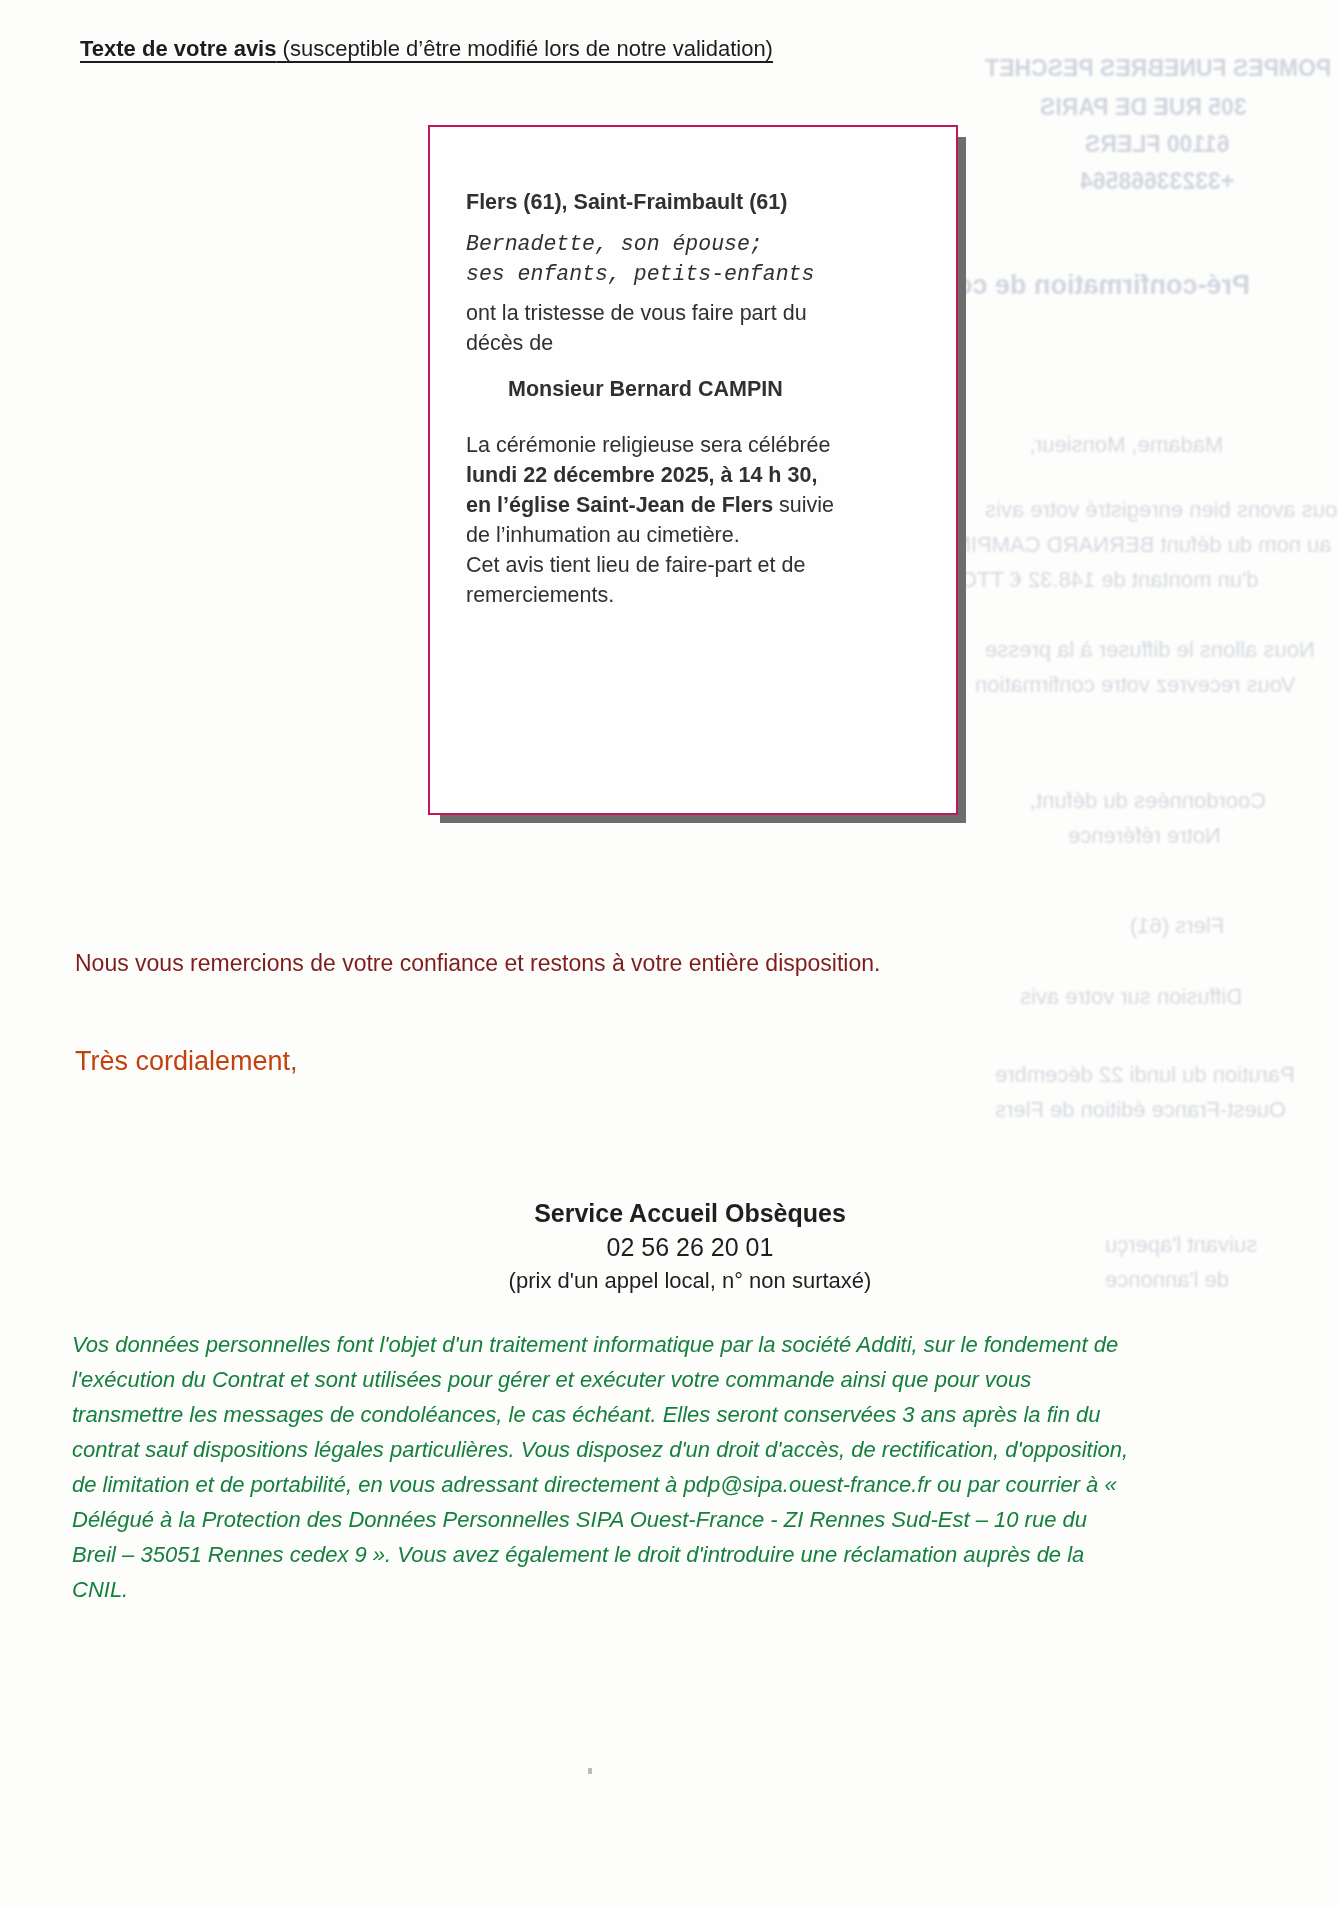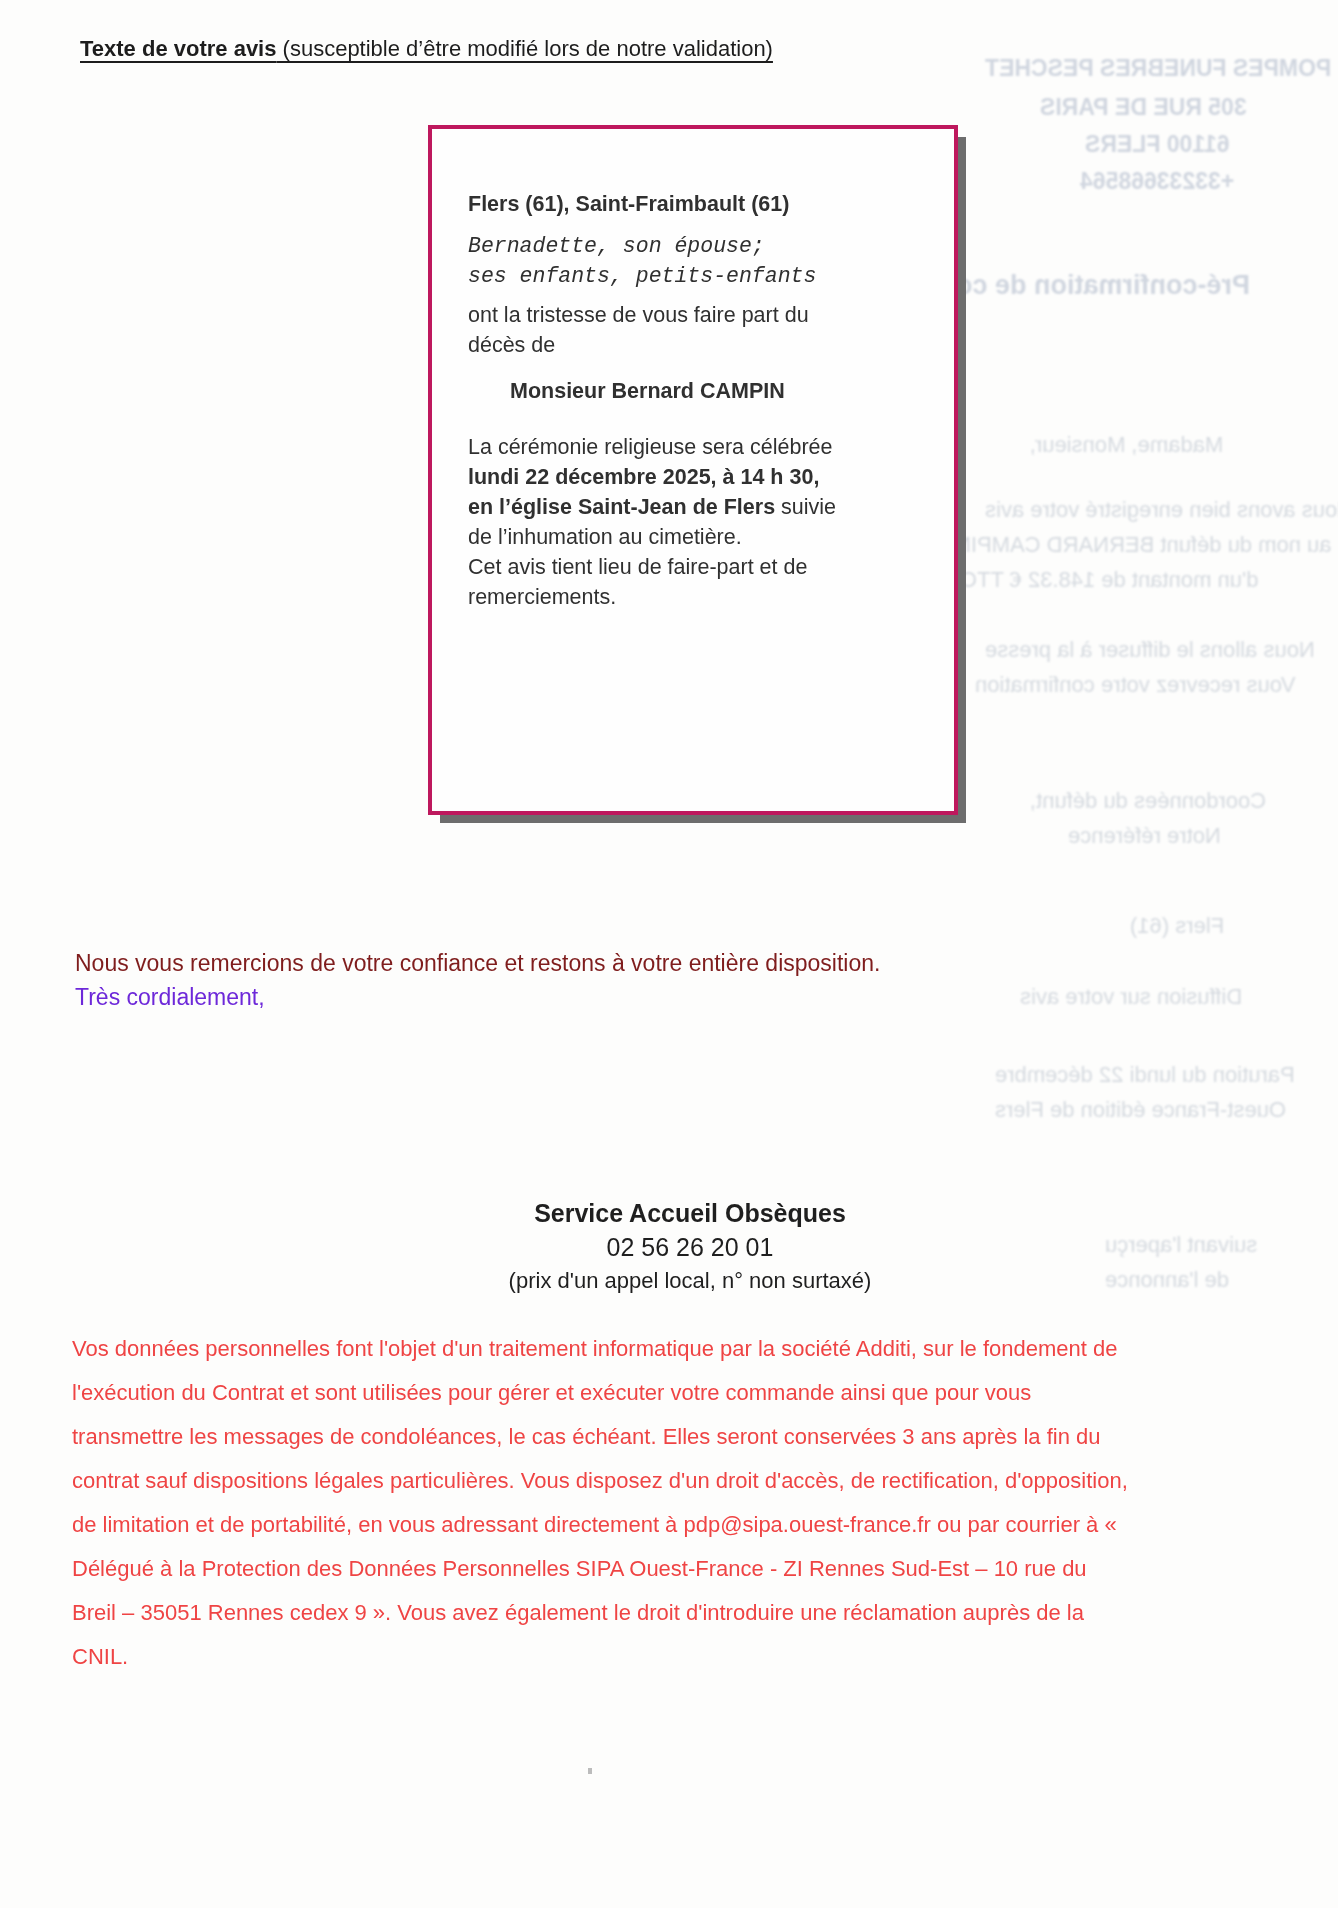--- a/index.html
+++ b/index.html
@@ -25,60 +25,61 @@
     white-space:nowrap;
   }
   .doc-title b{font-weight:bold;}
 
   
   .notice-box{
     position:absolute;left:428px;top:125px;
     width:530px;height:690px;
     box-sizing:border-box;
     background:#fefefe;
-    border:4px solid #be185d;
+    border:2px solid #be185d;
     box-shadow:10px 10px 0 -2px #6d6d6d;
   }
   .notice-inner{
     padding:60px 28px 0 36px;
     font-size:21.5px;line-height:30px;color:#303030;
   }
   .notice-inner p{margin:0;}
   .n-head{font-weight:bold;}
   .n-italic{font-style:italic;font-family:Liberation Mono, monospace;}
   .n-family{margin-top:12px !important;}
   .n-intro{margin-top:9px !important;}
   .n-name{margin-top:16px !important;font-weight:bold;margin-left:42px !important;}
   .n-death{margin-top:12px !important;}
   .n-ceremony{margin-top:26px !important;}
   .n-ceremony b{font-weight:bold;}
   .n-sign{margin-top:20px !important;font-style:italic;}
 
   
   .thanks{position:absolute;left:75px;top:950px;font-size:23px;color:#7f1d1d;text-align:center;}
-  .regards{position:absolute;left:75px;top:984px;font-size:23px;color:#6d28d9;}
+  .regards{position:absolute;left:75px;top:1046px;font-size:27px;color:#c2410c;}
   .company{
     position:absolute;left:74px;top:1077px;
     font-size:27px;font-weight:bold;letter-spacing:.5px;
   }
 
   
   .service{
     position:absolute;left:40px;top:1196px;width:1300px;
     text-align:center;line-height:34px;color:#1f1f1f;
   }
   .service .s-title{font-size:25px;font-weight:bold;}
   .service .s-phone{font-size:25px;}
   .service .s-note{font-size:22px;}
 
   
   .legal{
     position:absolute;left:72px;top:1327px;width:1220px;
-    font-size:22px;line-height:44px;color:#ef4444;
+    font-size:22px;line-height:35px;color:#15803d;
     white-space:pre-line;
+    font-style:italic;
   }
 
   
   #bleedthrough{position:absolute;inset:0;pointer-events:none;}
   .bt{
     position:absolute;
     transform:scaleX(-1);
     color:#a9b3c0;
     opacity:.48;
     filter:blur(1.1px);

